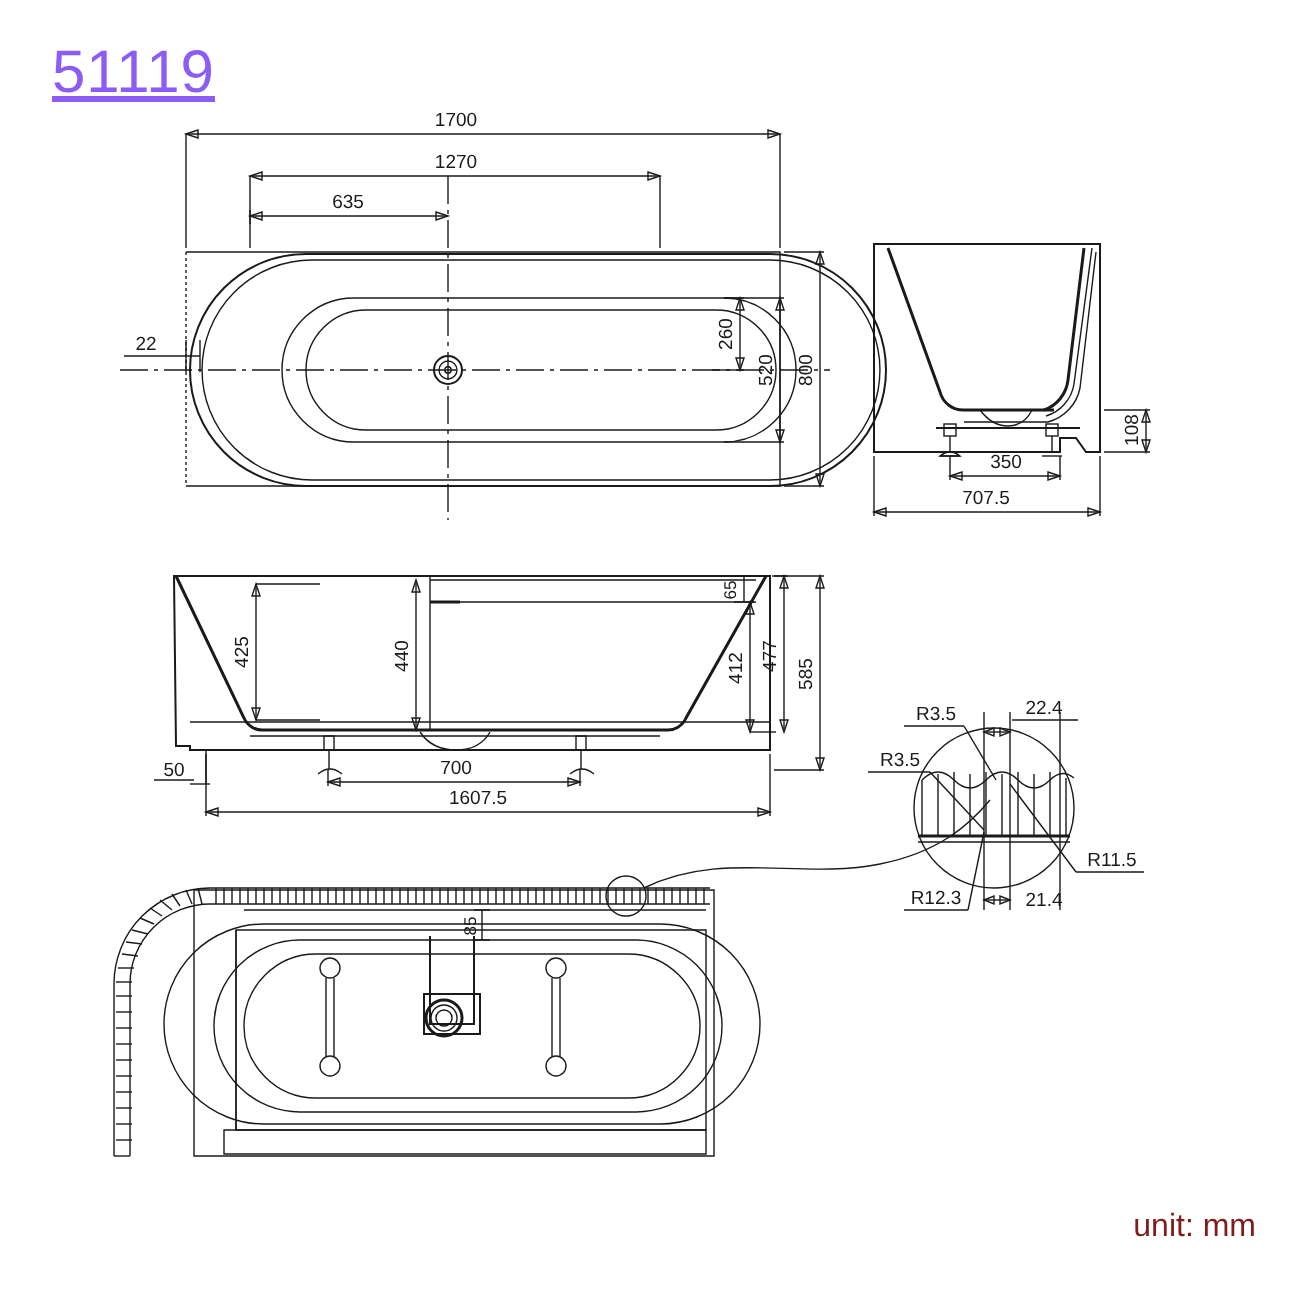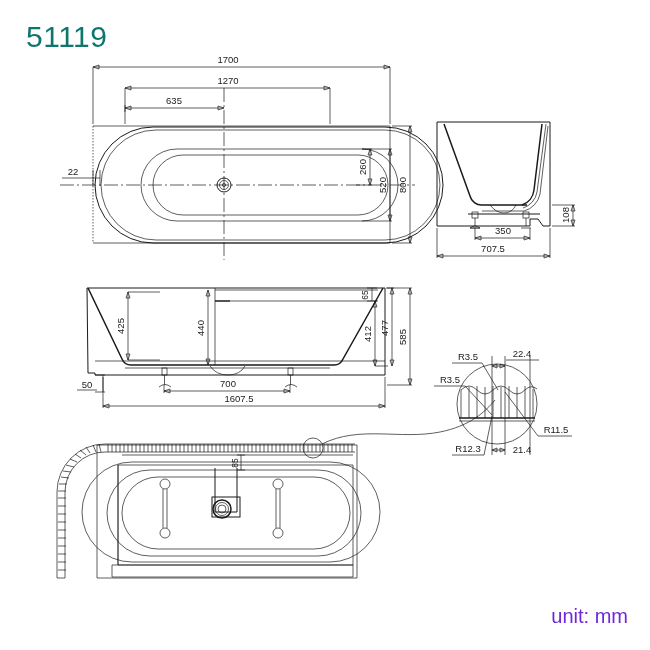--- a/index.html
+++ b/index.html
@@ -22,29 +22,30 @@
     width: 650px;
     height: 650px;
   }
   #title {
     position: absolute;
     left: 26px;
     top: 20px;
     font-size: 30px;
     font-weight: 400;
     letter-spacing: 0.5px;
-    color: #0f766e;
+    color: #8b5cf6;
     font-family: "Liberation Sans", sans-serif;
+    text-decoration: underline;
   }
   #unit {
     position: absolute;
     right: 22px;
     top: 605px;
-    font-size: 20px;
-    color: #6d28d9;
+    font-size: 16px;
+    color: #7f1d1d;
     font-family: "Liberation Sans", sans-serif;
   }
   text {
     font-family: "Liberation Sans", sans-serif;
     fill: #1a1a1a;
   }
   .dimtext { font-size: 9.5px; }
   .dimtext-sm { font-size: 8.5px; }
   .ln { stroke: #1a1a1a; fill: none; }
   .thin { stroke-width: 0.7; }

